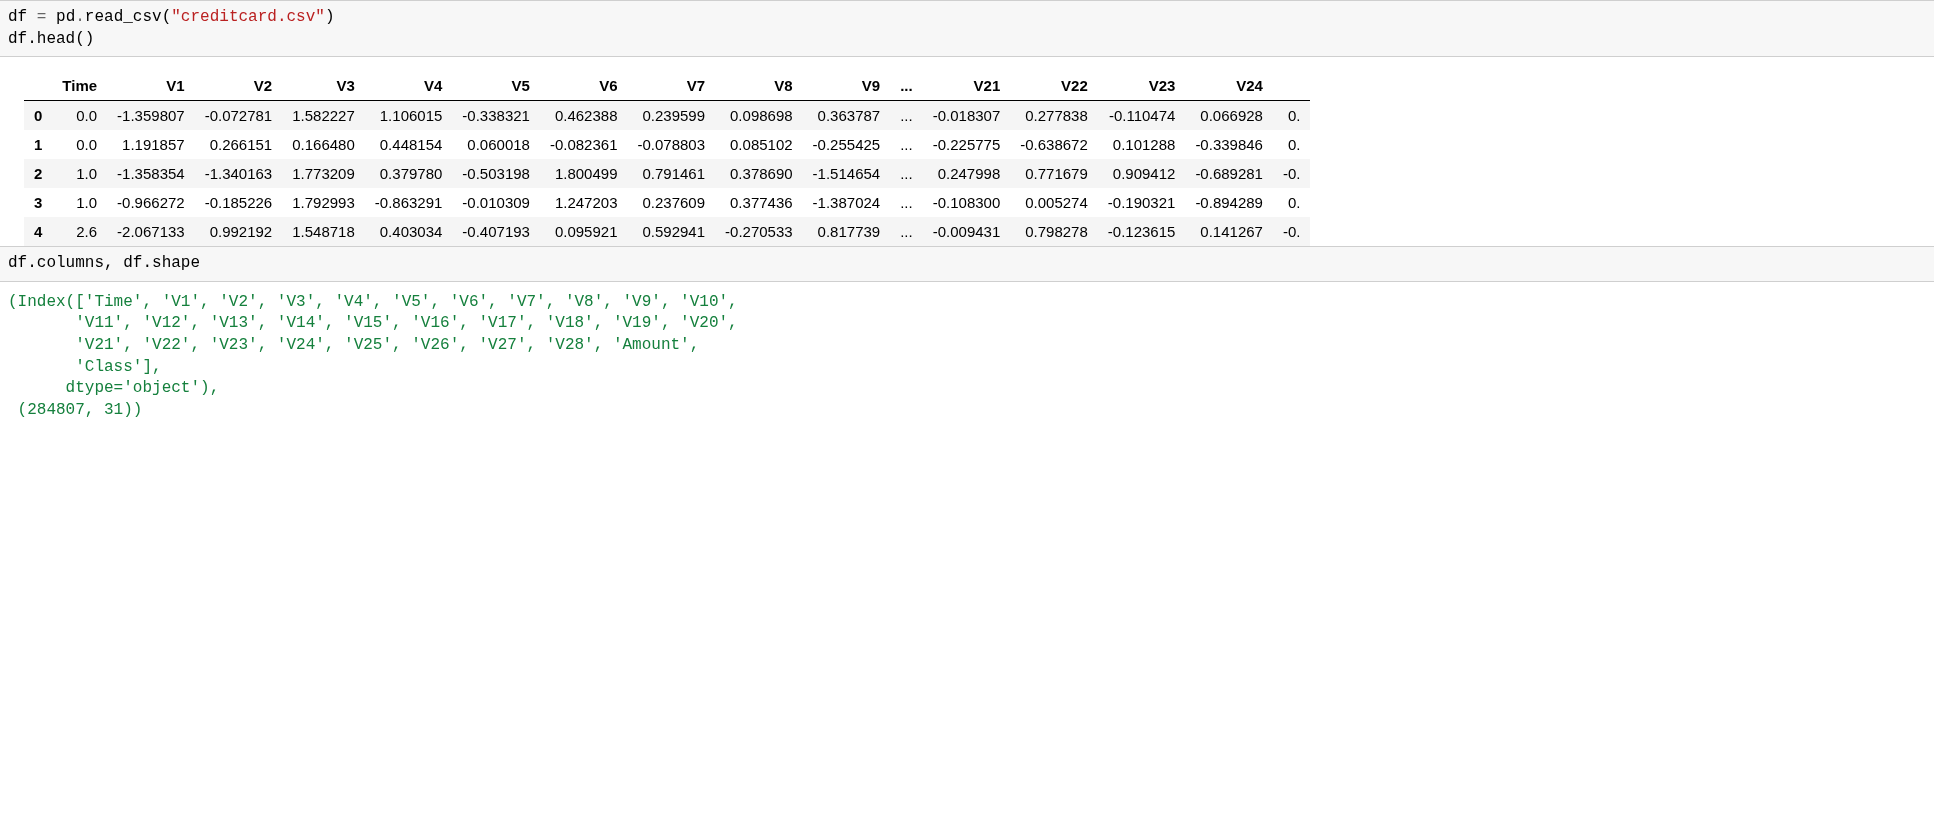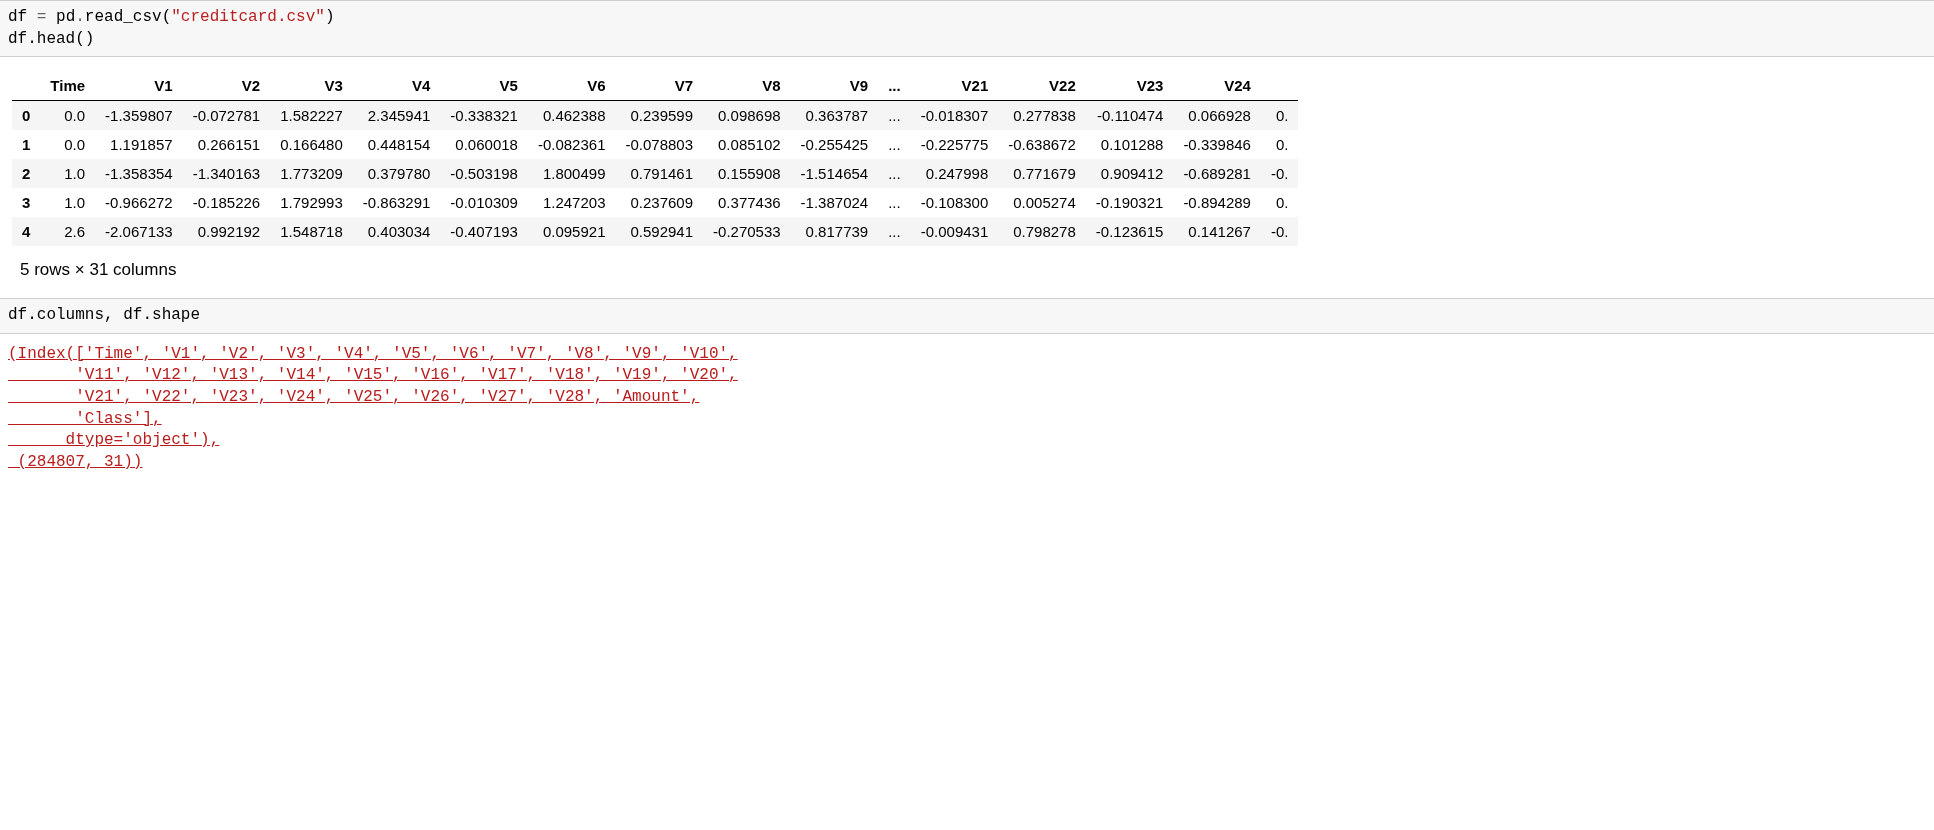--- a/index.html
+++ b/index.html
@@ -18,21 +18,21 @@
     padding: 6px 8px;
     font-family: Menlo, Monaco, "Courier New", monospace;
     font-size: 16px;
     line-height: 1.35;
     white-space: pre;
     color: #000;
   }
   .str { color: #ba2121; }
   .op  { color: #666; }
   .output {
-    padding: 8px 8px 0 12px;
+    padding: 8px 8px 0 24px;
   }
   .df-wrap {
     overflow-x: auto;
     padding-top: 6px;
   }
   table.df {
     border-collapse: collapse;
     font-family: "Helvetica Neue", Helvetica, Arial, sans-serif;
     font-size: 15px;
   }
@@ -68,22 +68,21 @@
     font-size: 17px;
     padding: 14px 8px 18px 8px;
     color: #000;
   }
   .text-output {
     font-family: Menlo, Monaco, "Courier New", monospace;
     font-size: 16px;
     line-height: 1.35;
     white-space: pre;
     padding: 10px 0 20px 8px;
-    color: #b91c1c;
-    text-decoration: underline;
+    color: #15803d;
   }
 </style>
 </head>
 <body>
 
 <div class="code-cell"><span><span>df </span><span class="op">=</span><span> pd</span><span class="op">.</span><span>read_csv(</span><span class="str">"creditcard.csv"</span><span>)</span>
 <span>df.head()</span></span></div>
 
 <div class="output">
   <div class="df-wrap">
@@ -109,21 +108,21 @@
             <th></th>
           </tr>
       </thead>
       <tbody>
           <tr>
             <th>0</th>
             <td>0.0</td>
             <td>-1.359807</td>
             <td>-0.072781</td>
             <td>1.582227</td>
-            <td>2.345941</td>
+            <td>1.106015</td>
             <td>-0.338321</td>
             <td>0.462388</td>
             <td>0.239599</td>
             <td>0.098698</td>
             <td>0.363787</td>
             <td>...</td>
             <td>-0.018307</td>
             <td>0.277838</td>
             <td>-0.110474</td>
             <td>0.066928</td>
@@ -151,21 +150,21 @@
           <tr>
             <th>2</th>
             <td>1.0</td>
             <td>-1.358354</td>
             <td>-1.340163</td>
             <td>1.773209</td>
             <td>0.379780</td>
             <td>-0.503198</td>
             <td>1.800499</td>
             <td>0.791461</td>
-            <td>0.155908</td>
+            <td>0.378690</td>
             <td>-1.514654</td>
             <td>...</td>
             <td>0.247998</td>
             <td>0.771679</td>
             <td>0.909412</td>
             <td>-0.689281</td>
             <td>-0.</td>
           </tr>
           <tr>
             <th>3</th>
@@ -201,21 +200,20 @@
             <td>...</td>
             <td>-0.009431</td>
             <td>0.798278</td>
             <td>-0.123615</td>
             <td>0.141267</td>
             <td>-0.</td>
           </tr>
         </tbody>
     </table>
   </div>
-  <div class="shape-note">5 rows × 31 columns</div>
 </div>
 
 <div class="code-cell"><span>df.columns, df.shape</span></div>
 
 <div class="text-output">(Index(['Time', 'V1', 'V2', 'V3', 'V4', 'V5', 'V6', 'V7', 'V8', 'V9', 'V10',
        'V11', 'V12', 'V13', 'V14', 'V15', 'V16', 'V17', 'V18', 'V19', 'V20',
        'V21', 'V22', 'V23', 'V24', 'V25', 'V26', 'V27', 'V28', 'Amount',
        'Class'],
       dtype='object'),
  (284807, 31))</div>

